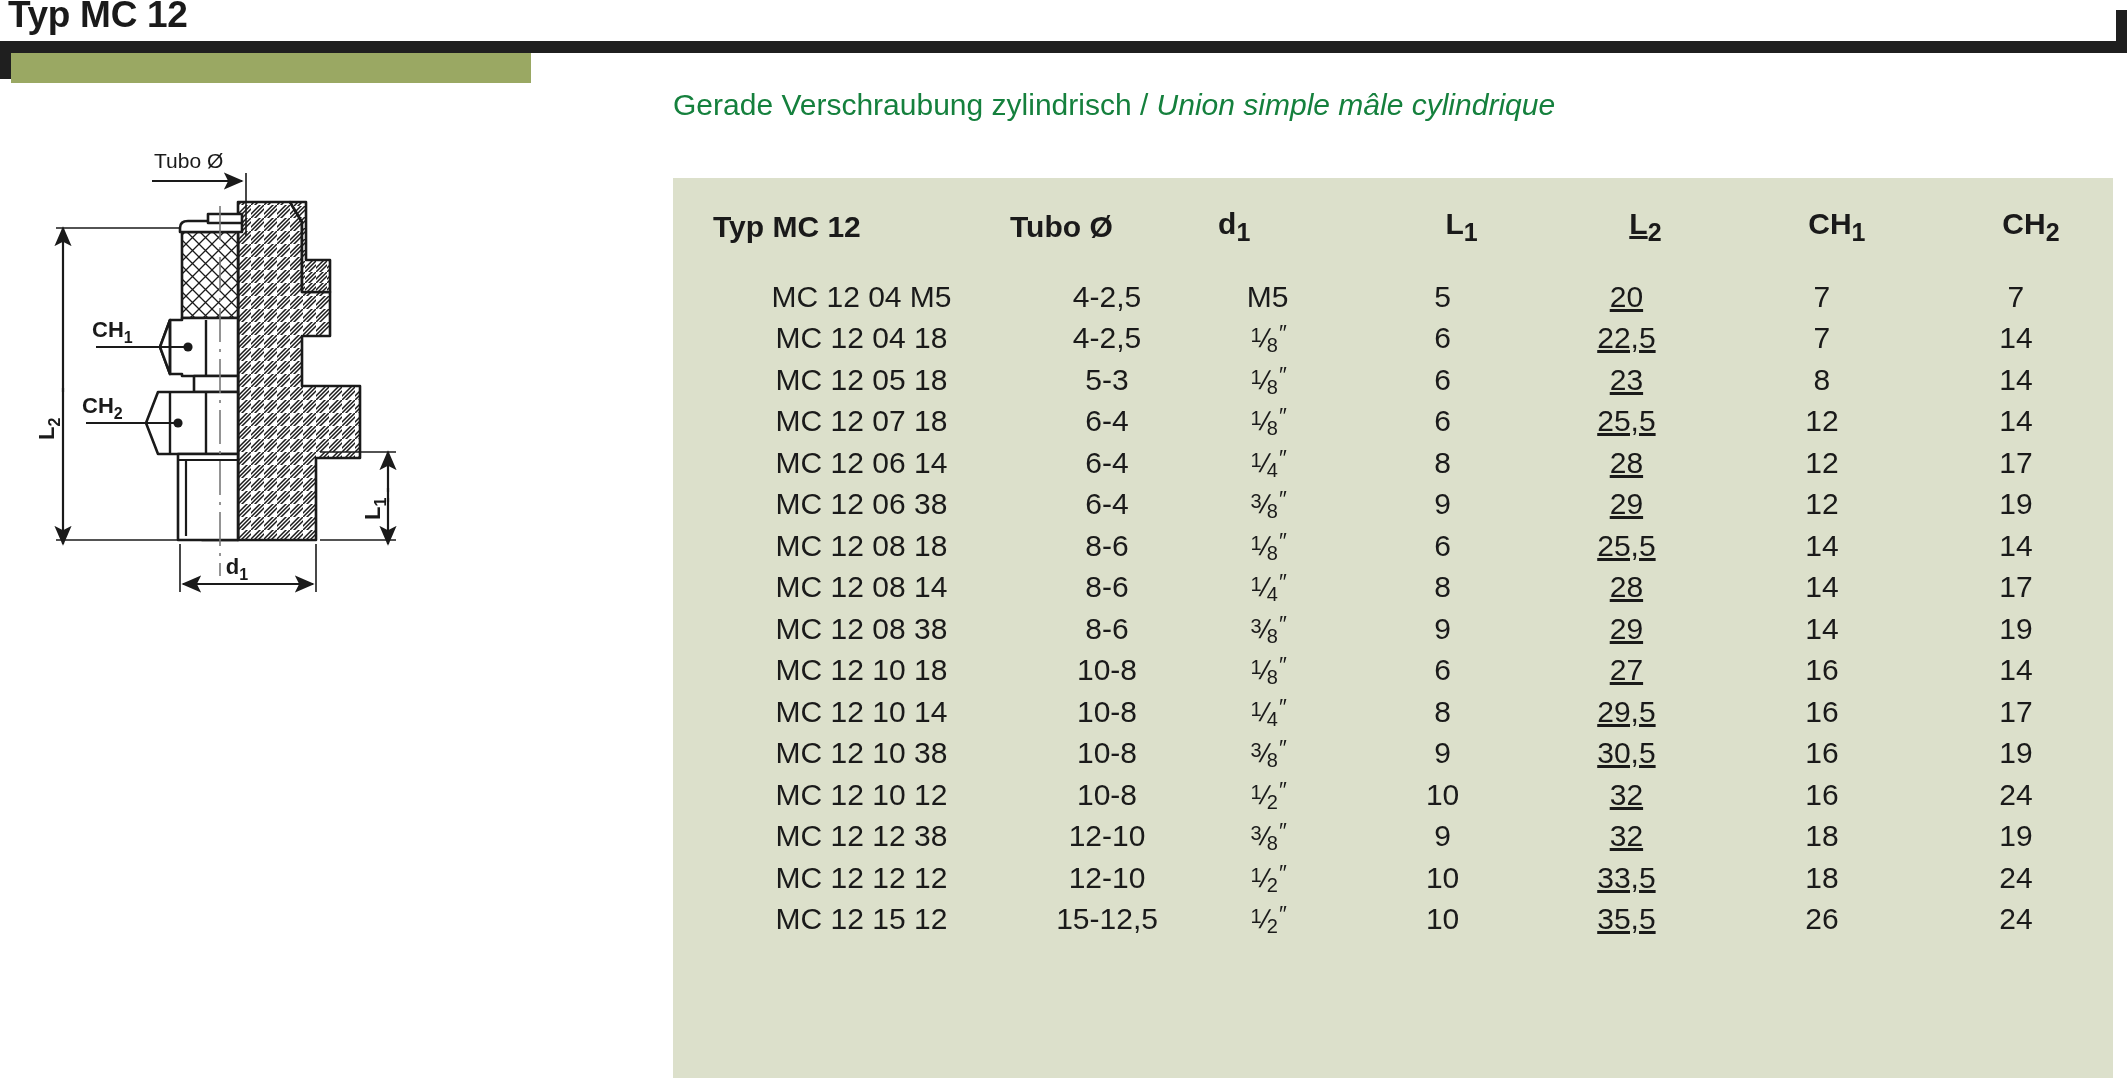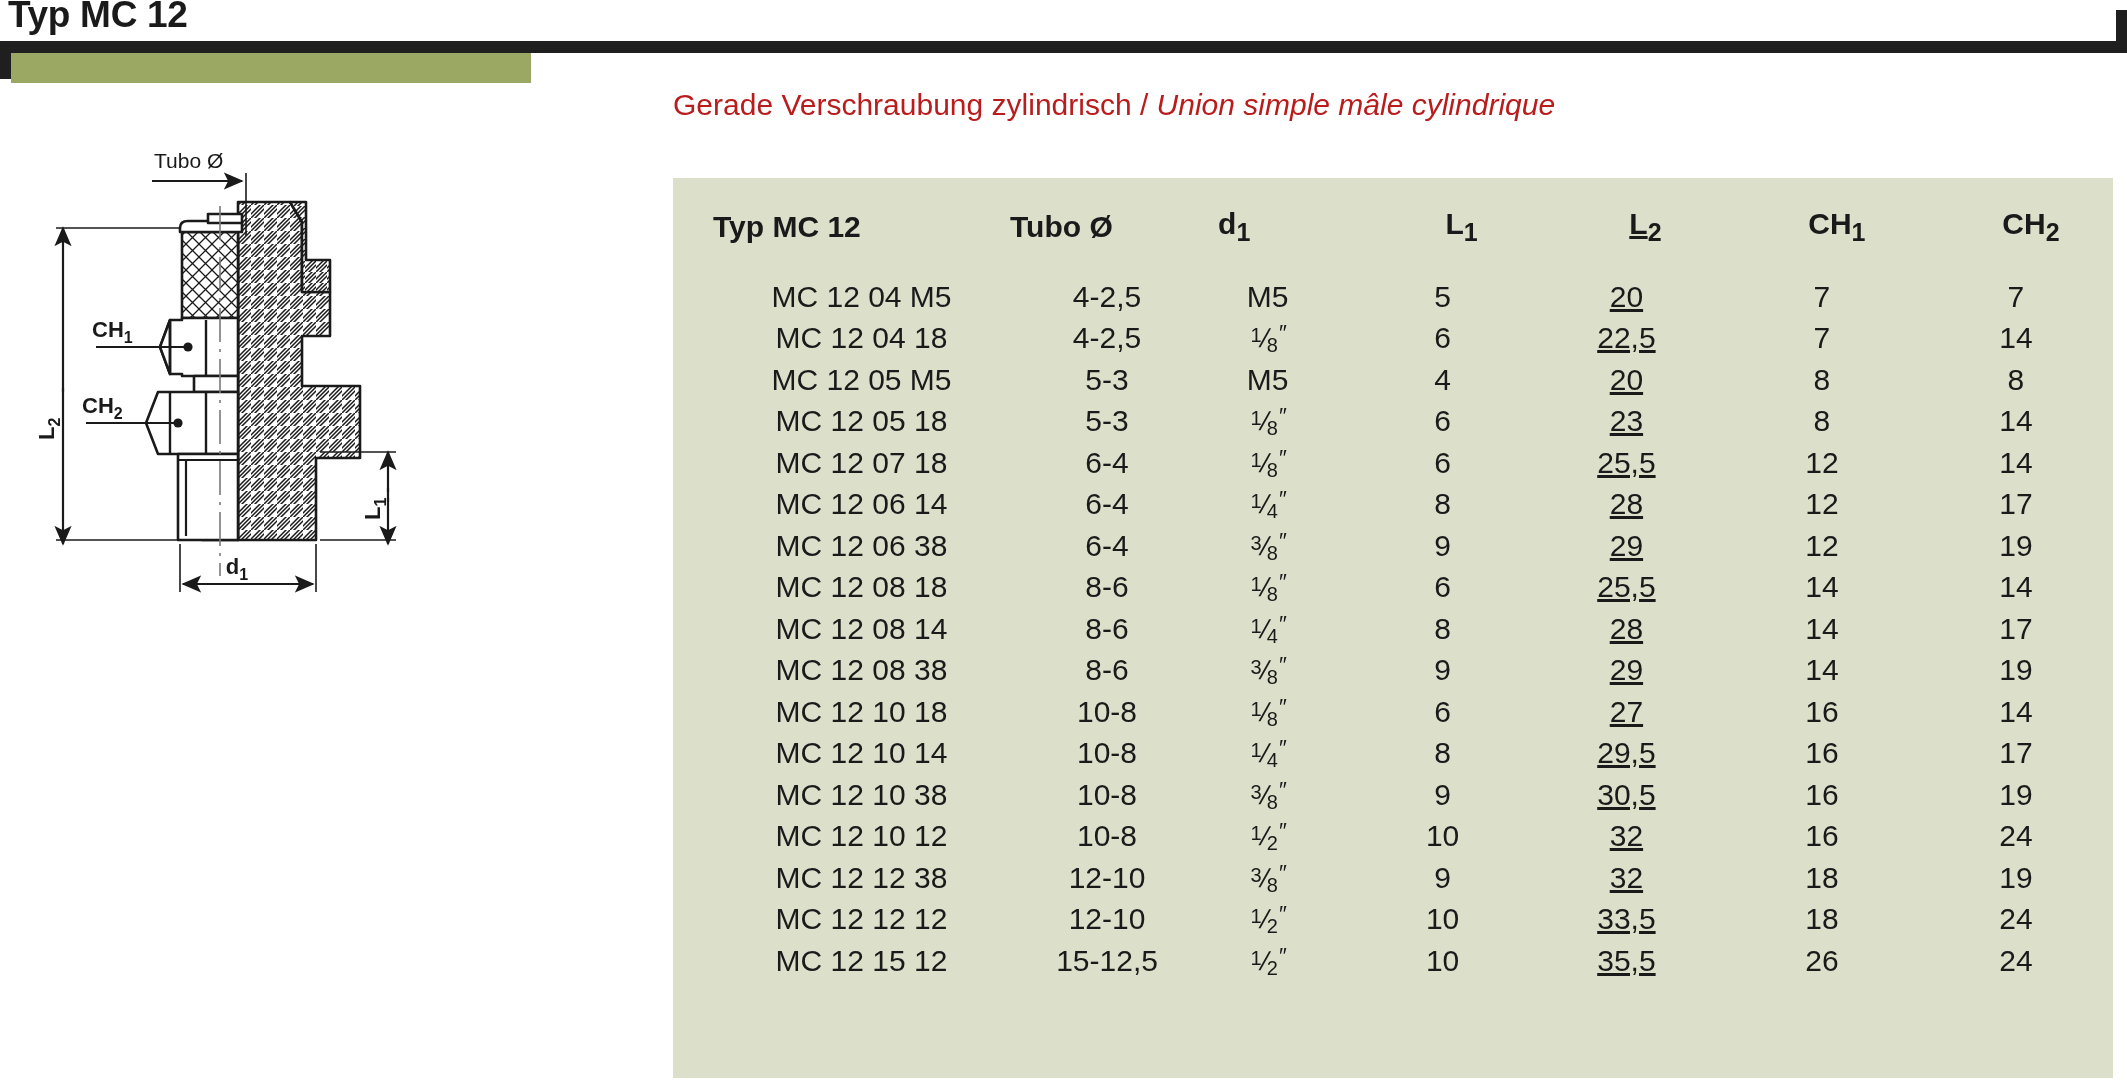--- a/index.html
+++ b/index.html
@@ -49,21 +49,21 @@
     left: 11px; top: 53px;
     width: 520px; height: 30px;
     background: #9aa863;
   }
 
   
   #subtitle {
     position: absolute;
     left: 673px; top: 88px;
     font-size: 30px;
-    color: #b91c1c;
+    color: #15803d;
     white-space: nowrap;
   }
   #subtitle .fr { font-style: italic; }
 
   
   #spec-panel {
     position: absolute;
     left: 673px; top: 178px;
     width: 1440px; height: 900px;
     background: #dce0cb;
@@ -271,29 +271,20 @@
         <tr>
           <td class="c-type">MC 12 04 18</td>
           <td class="c-tubo">4-2,5</td>
           <td class="c-d1"><span class="frac"><span class="n">1</span><span class="s">/</span><span class="d">8</span><span class="q">″</span></span></td>
           <td class="c-l1">6</td>
           <td class="c-l2">22,5</td>
           <td class="c-ch1">7</td>
           <td class="c-ch2">14</td>
         </tr>
         <tr>
-          <td class="c-type">MC 12 05 M5</td>
-          <td class="c-tubo">5-3</td>
-          <td class="c-d1">M5</td>
-          <td class="c-l1">4</td>
-          <td class="c-l2">20</td>
-          <td class="c-ch1">8</td>
-          <td class="c-ch2">8</td>
-        </tr>
-        <tr>
           <td class="c-type">MC 12 05 18</td>
           <td class="c-tubo">5-3</td>
           <td class="c-d1"><span class="frac"><span class="n">1</span><span class="s">/</span><span class="d">8</span><span class="q">″</span></span></td>
           <td class="c-l1">6</td>
           <td class="c-l2">23</td>
           <td class="c-ch1">8</td>
           <td class="c-ch2">14</td>
         </tr>
         <tr>
           <td class="c-type">MC 12 07 18</td>

